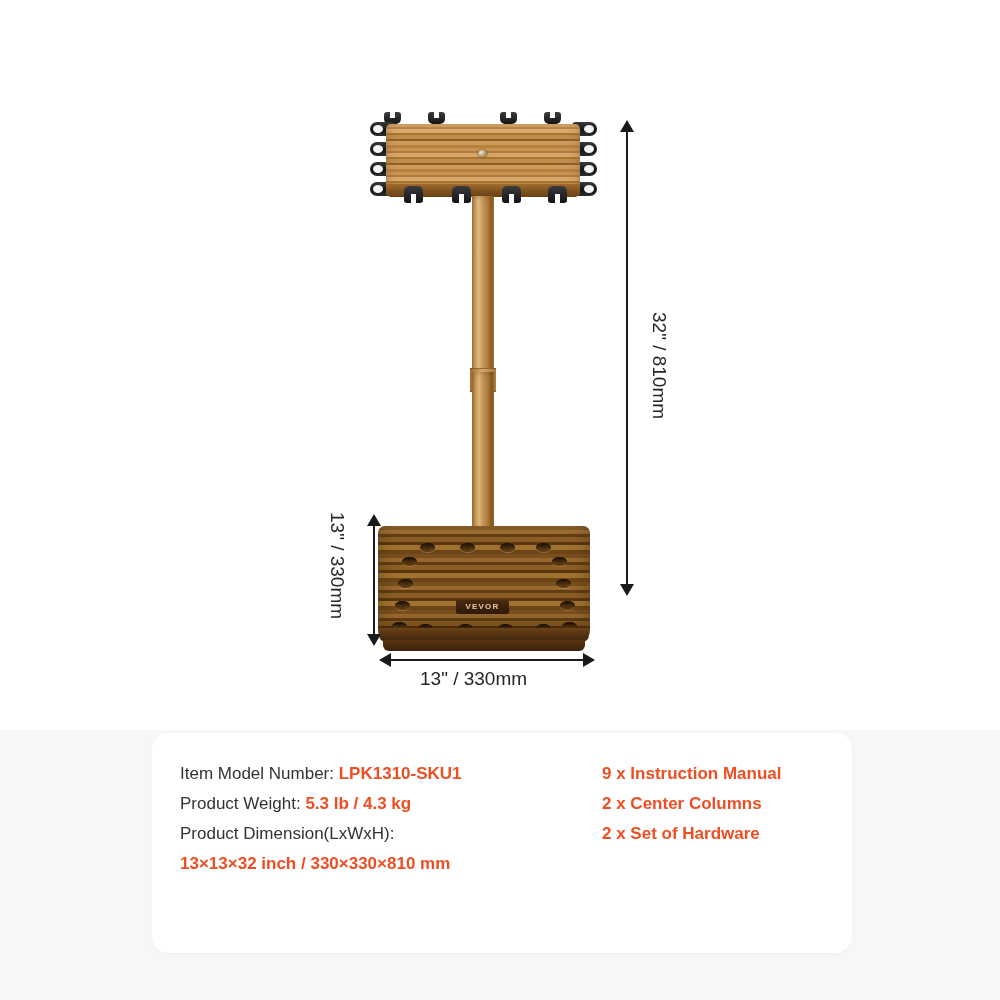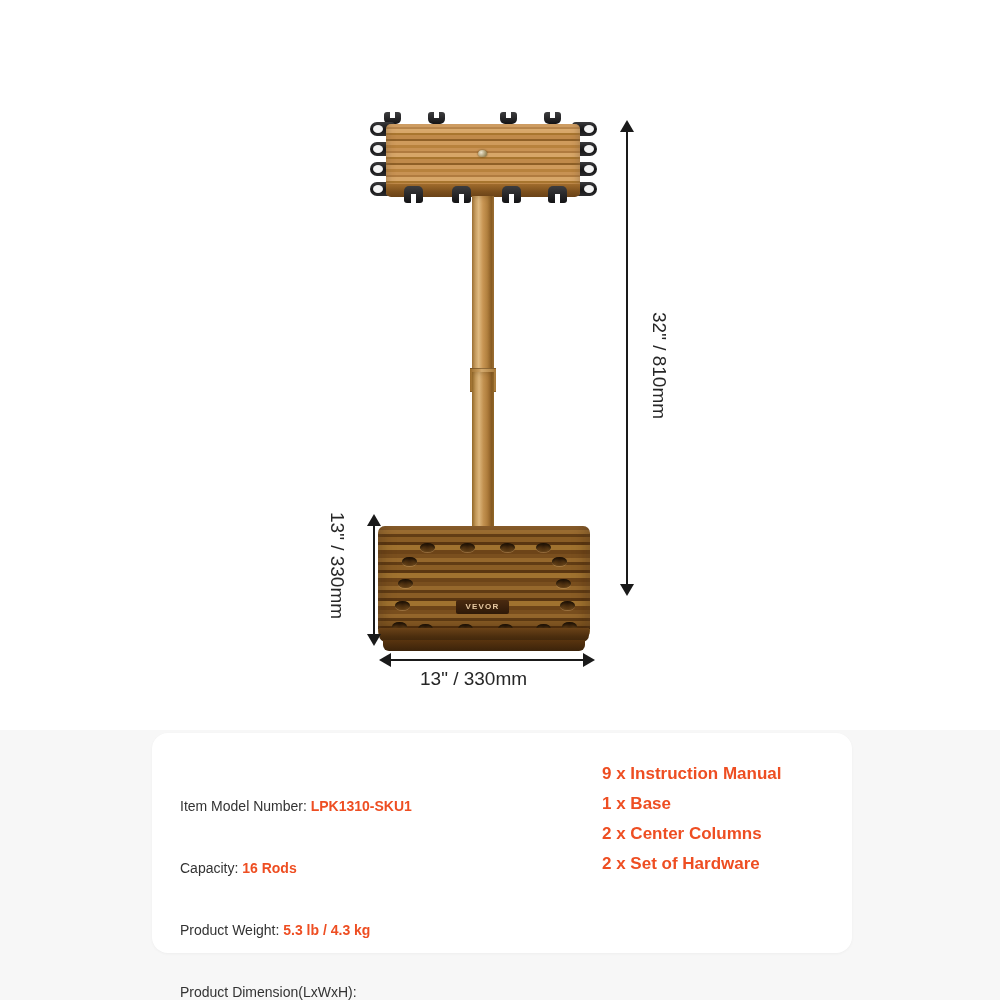--- a/index.html
+++ b/index.html
@@ -319,25 +319,24 @@
     width: 420px;
     padding: 26px 0 0 28px;
     box-sizing: border-box;
   }
   .col-right {
     width: 280px;
     padding: 26px 0 0 30px;
     box-sizing: border-box;
   }
   .spec-row {
-    font-size: 14px;
+    font-size: 17px;
     color: #333333;
     line-height: 30px;
     white-space: nowrap;
-    margin-top: 32px;
   }
   .spec-val {
     color: #ee4e22;
     font-weight: bold;
   }
   .spec-dim-value {
     color: #ee4e22;
     font-weight: bold;
     font-size: 17px;
     line-height: 30px;
@@ -447,32 +446,28 @@
 
   <div class="info-card">
     <div class="info-cols">
 
       <div class="col-left">
         <div class="spec-row">
           <span>Item Model Number:</span>
           <span class="spec-val">LPK1310-SKU1</span>
         </div>
         <div class="spec-row">
-          <span>Capacity:</span>
-          <span class="spec-val">16 Rods</span>
-        </div>
-        <div class="spec-row">
           <span>Product Weight:</span>
           <span class="spec-val">5.3 lb / 4.3 kg</span>
         </div>
         <div class="spec-row">Product Dimension(LxWxH):</div>
+        <div class="spec-dim-value">13×13×32 inch / 330×330×810 mm</div>
       </div>
 
       <div class="col-right">
         <div class="pack-row">9 x Instruction Manual</div>
-        <div class="pack-row">1 x Base</div>
         <div class="pack-row">2 x Center Columns</div>
         <div class="pack-row">2 x Set of Hardware</div>
       </div>
 
     </div>
   </div>
 </div>
 
 </body></html>

